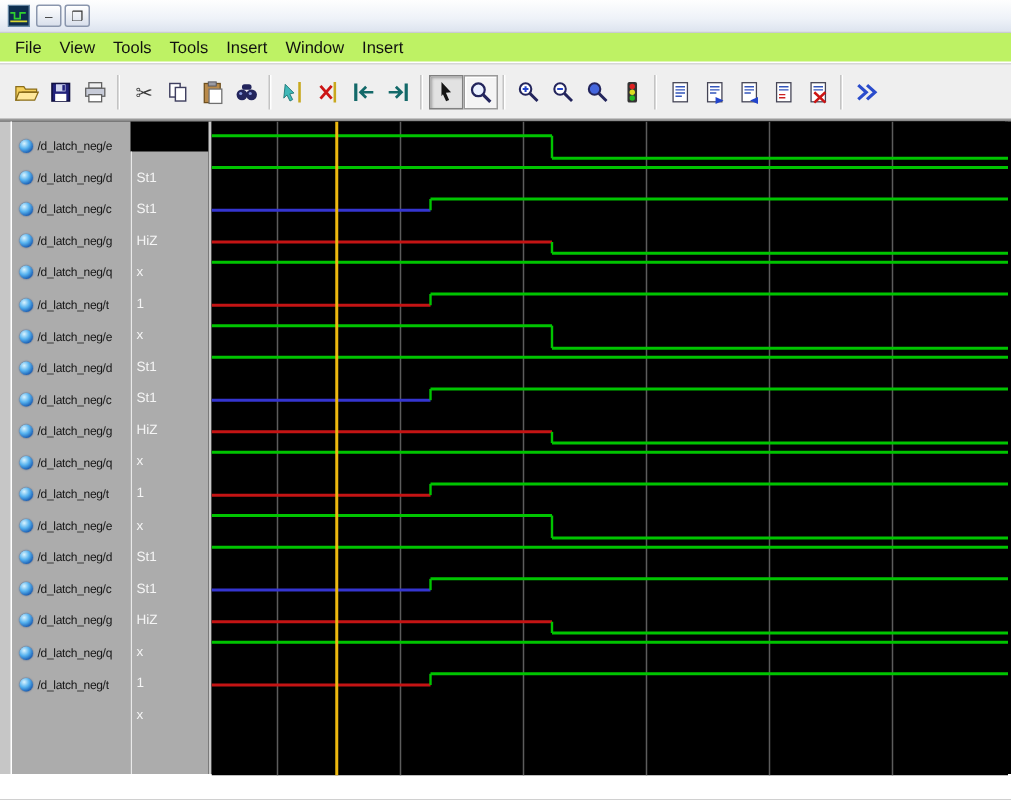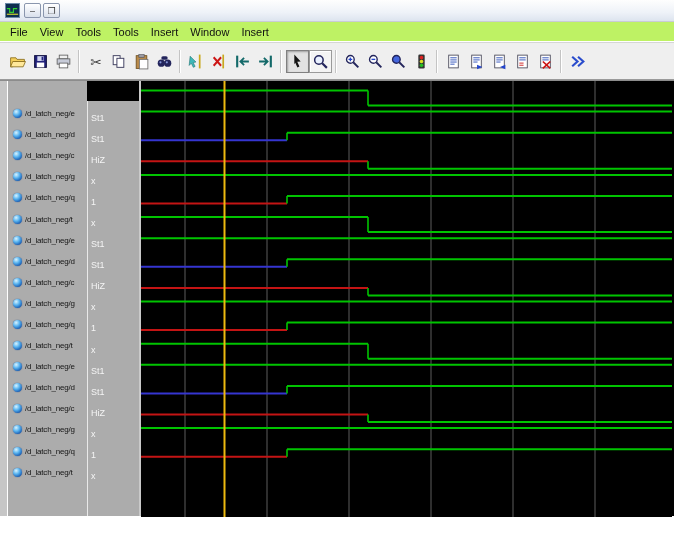--- a/index.html
+++ b/index.html
@@ -35,21 +35,21 @@
             background:transparent; border:1px solid transparent; }
   .tb-btn.boxed   { border:1px solid #9a9a9a; background:#f4f4f4;
                     box-shadow:inset 1px 1px 0 #ffffff; }
   .tb-btn.pressed { border:1px solid #808080; background:#e2e2e2;
                     box-shadow:inset 1px 1px 2px #9f9f9f; }
   .tb-btn svg { width:17px; height:17px; }
 
   
   .main { height:436px; display:flex; border-top:1px solid #8c8c8c; background:#000; }
   .edge-strip { width:8px; background:#c6c6c6; border-right:1px solid #ffffff; }
-  .names-col  { width:79px; background:#acacac; padding-top:22px; overflow:hidden; }
+  .names-col  { width:79px; background:#acacac; padding-top:6px; overflow:hidden; }
   .values-col { width:52px; background:#acacac; border-left:1px solid #e9e9e9;
                 padding-top:6px; overflow:hidden;margin-top:20px; }
   .sig-row { height:21.1px; display:flex; align-items:center; }
   .gem { width:9px; height:9px; border-radius:50%; margin:0 3px 0 5px; flex:0 0 auto;
          background:radial-gradient(circle at 35% 30%, #d9f4ff 0%, #56b2ef 40%, #1b5fb4 75%, #0a3a80 100%);
          box-shadow:0 0 1px #0a3a80; }
   .sig-name { font-size:8px; color:#151515; letter-spacing:-0.2px; white-space:nowrap; }
   .val-row { height:21.1px; display:flex; align-items:center; padding-left:3px; }
   .sig-value { font-size:9px; color:#f5f5f5; white-space:nowrap; }
   .wave-col { width:531px; background:#000; border-left:2px solid #c9c9c9; position:relative; }

